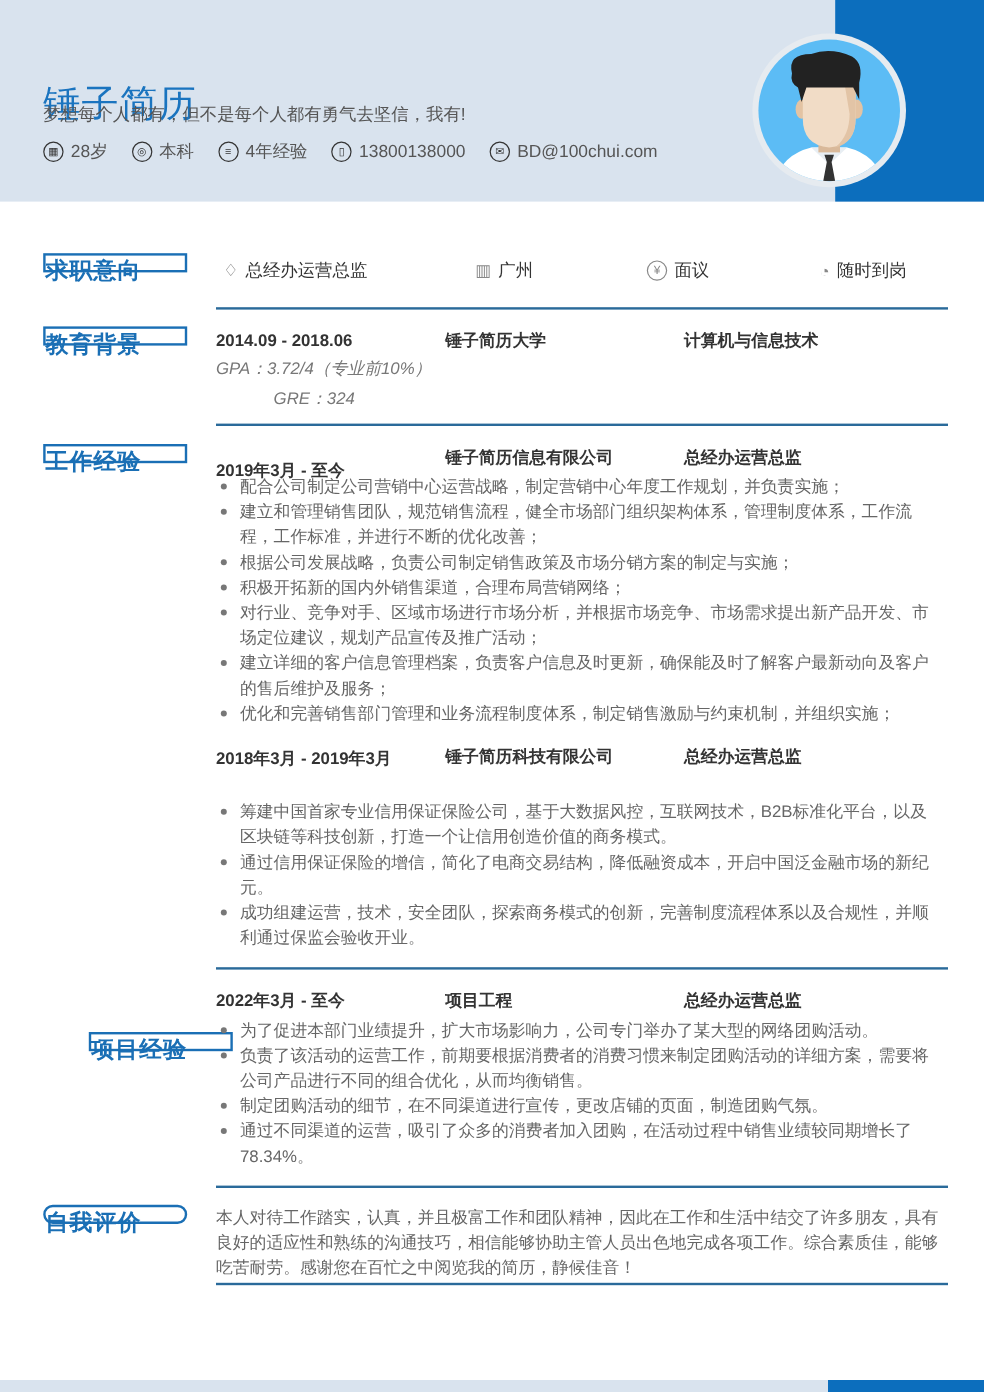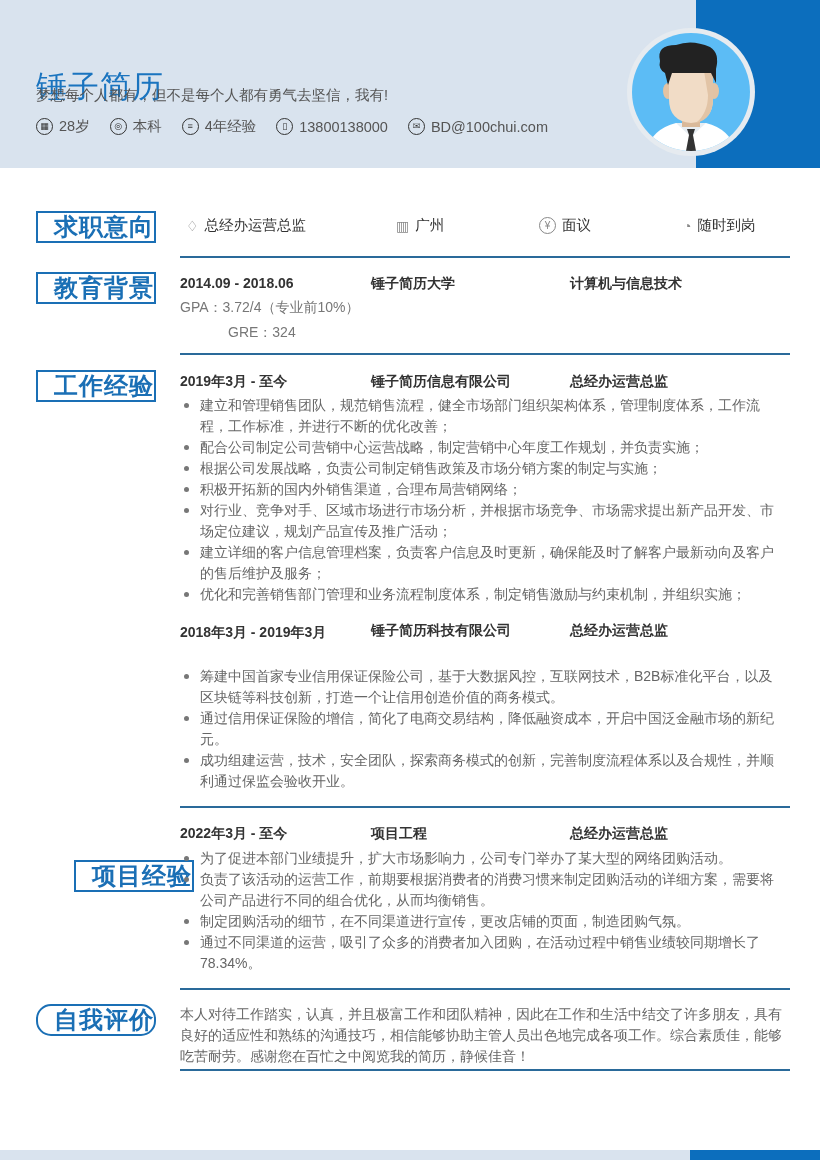--- a/index.html
+++ b/index.html
@@ -10,31 +10,31 @@
   .header .blue-block { position: absolute; left: 696px; top: 0; width: 124px; height: 168px; background: #0c6ebd; }
   .name { position: absolute; left: 36px; top: 30px; font-size: 31px; color: #1a74bf; letter-spacing: 1px; margin-top: 36px; }
   .motto { position: absolute; left: 36px; top: 86px; font-size: 14.5px; color: #555; }
   .info-row { position: absolute; left: 36px; top: 117px; display: flex; align-items: center; font-size: 14.5px; color: #555; }
   .info-item { display: flex; align-items: center; margin-right: 20px; }
   .info-item .ic { width: 17px; height: 17px; border: 1.3px solid #333; border-radius: 50%; display: inline-flex; align-items: center; justify-content: center; margin-right: 6px; font-size: 9px; color: #333; line-height: 1; }
 
   .avatar { position: absolute; left: 627px; top: 28px; width: 128px; height: 128px; border-radius: 50%; background: #e6ebf0; padding: 5px; }
   .avatar-inner { width: 118px; height: 118px; border-radius: 50%; background: #5cbcf5; overflow: hidden; position: relative; }
 
-  .section-title { position: absolute; left: 36px; width: 120px; height: 32px; border: 2px solid #1a6fb5; color: #1a6fb5; font-weight: bold; font-size: 24px; text-align: right; line-height: 28px; letter-spacing: 1px; background: #fff; }
+  .section-title { position: absolute; left: 36px; width: 120px; height: 16px; border: 2px solid #1a6fb5; color: #1a6fb5; font-weight: bold; font-size: 19px; text-align: left; line-height: 28px; letter-spacing: 1px; background: #fff; }
   .divider { position: absolute; left: 180px; width: 610px; height: 1.5px; background: #2a6a9a; }
 
   .intent-row { position: absolute; top: 216px; left: 180px; width: 610px; height: 22px; font-size: 14.5px; color: #333; }
   .intent-item { position: absolute; display: flex; align-items: center; }
   .intent-item .ic { color: #888; margin-right: 6px; font-size: 14px; display: inline-flex; align-items: center; justify-content: center; }
   .ic-circle { width: 17px; height: 17px; border: 1.3px solid #888; border-radius: 50%; font-size: 10px !important; }
 
   .entry-head { position: absolute; left: 180px; width: 610px; font-size: 14px; font-weight: bold; color: #333; }
   .entry-head span { position: absolute; top: 0; white-space: nowrap; }
-  .plain-line { position: absolute; left: 180px; font-size: 14px; color: #777; }
+  .plain-line { position: absolute; left: 180px; font-size: 14px; color: #777; font-style: italic; }
 
   ul.bullets { position: absolute; left: 180px; width: 600px; list-style: none; font-size: 14px; color: #666; line-height: 21px; }
   ul.bullets li { position: relative; padding-left: 20px; }
   ul.bullets li::before { content: ""; position: absolute; left: 4px; top: 8px; width: 5px; height: 5px; border-radius: 50%; background: #777; }
 
   .self-eval { position: absolute; left: 180px; top: 1004px; width: 610px; font-size: 14px; color: #666; line-height: 21px; }
 
   .footer { position: absolute; left: 0; top: 1150px; width: 820px; height: 10px; background: #d9e3ee; }
   .footer .blue-block { position: absolute; left: 690px; top: 0; width: 130px; height: 10px; background: #0c6ebd; }
 </style>
@@ -116,27 +116,27 @@
   <span style="left:0;">2014.09 - 2018.06</span>
   <span style="left:191px;">锤子简历大学</span>
   <span style="left:390px;text-align:center;">计算机与信息技术</span>
 </div>
 <div class="plain-line" style="top:299px;">GPA：3.72/4（专业前10%）</div>
 <div class="plain-line" style="top:324px;margin-left:48px;">GRE：324</div>
 <div class="divider" style="top:353px;"></div>
 
 <div class="section-title" style="top:370px;">工作经验</div>
 <div class="entry-head" style="top:373px;">
-  <span style="left:0;">2019年3月 - 至今</span>
+  <span style="left:0;margin-top:11px;">2019年3月 - 至今</span>
   <span style="left:191px;">锤子简历信息有限公司</span>
   <span style="left:390px;">总经办运营总监</span>
 </div>
 <ul class="bullets" style="top:395px;">
+  <li>配合公司制定公司营销中心运营战略，制定营销中心年度工作规划，并负责实施；</li>
   <li>建立和管理销售团队，规范销售流程，健全市场部门组织架构体系，管理制度体系，工作流程，工作标准，并进行不断的优化改善；</li>
-  <li>配合公司制定公司营销中心运营战略，制定营销中心年度工作规划，并负责实施；</li>
   <li>根据公司发展战略，负责公司制定销售政策及市场分销方案的制定与实施；</li>
   <li>积极开拓新的国内外销售渠道，合理布局营销网络；</li>
   <li>对行业、竞争对手、区域市场进行市场分析，并根据市场竞争、市场需求提出新产品开发、市场定位建议，规划产品宣传及推广活动；</li>
   <li>建立详细的客户信息管理档案，负责客户信息及时更新，确保能及时了解客户最新动向及客户的售后维护及服务；</li>
   <li>优化和完善销售部门管理和业务流程制度体系，制定销售激励与约束机制，并组织实施；</li>
 </ul>
 
 <div class="entry-head" style="top:622px;">
   <span style="left:0; white-space:normal; width:150px; line-height:21px;">2018年3月 - 2019年3月</span>
   <span style="left:191px;">锤子简历科技有限公司</span>

